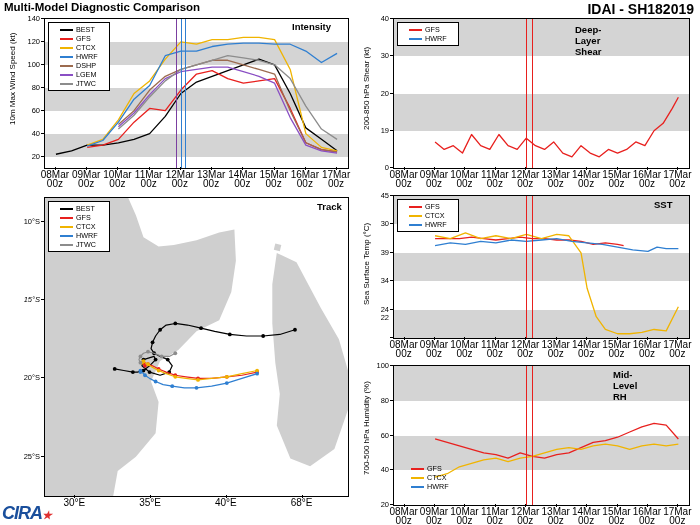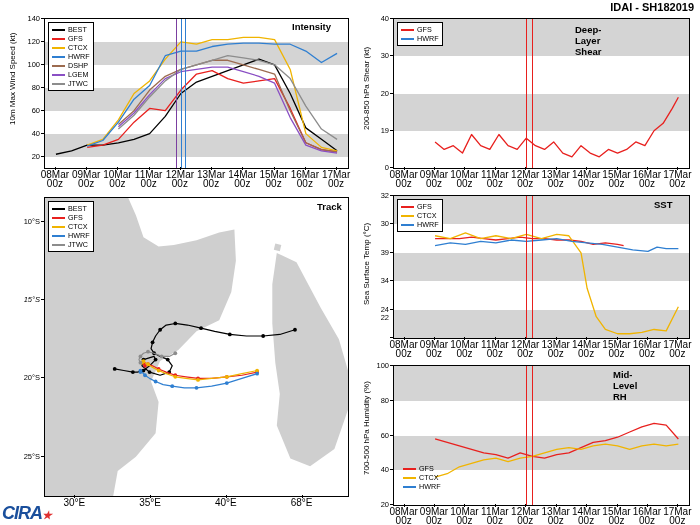--- a/index.html
+++ b/index.html
@@ -1,42 +1,43 @@
 <!DOCTYPE html>
 <html><head>
 <meta charset="utf-8">
 <style>
   html,body{margin:0;padding:0;}
   body{width:700px;height:525px;background:#ffffff;font-family:"Liberation Sans",sans-serif;position:relative;overflow:hidden;}
   .hdr{position:absolute;top:0;left:0;width:700px;height:16px;}
   .hdr .t-left{position:absolute;left:4px;top:1px;font-size:11.5px;font-weight:bold;color:#000;}
-  .hdr .t-right{position:absolute;right:6px;top:1px;font-size:11px;font-weight:bold;color:#000;}
+  .hdr .t-right{position:absolute;right:6px;top:1px;font-size:14px;font-weight:bold;color:#000;}
 
   .panel{position:absolute;}
   .plot{position:absolute;border:1px solid #000;background:#fff;overflow:hidden;box-sizing:border-box;}
   .band{position:absolute;left:0;right:0;background:#d4d4d4;}
   .vline{position:absolute;top:0;bottom:0;width:1px;}
   .ptitle{position:absolute;font-size:9.5px;font-weight:bold;color:#000;}
   .ylab{position:absolute;font-size:8px;color:#000;transform-origin:0 0;white-space:nowrap;}
   .ytick{position:absolute;font-size:7.5px;color:#000;text-align:right;white-space:nowrap;}
   .xtick{position:absolute;font-size:10px;color:#000;text-align:center;white-space:nowrap;line-height:9px;}
-  .legend{position:absolute;background:#fff;border:1px solid #000;padding:2px 3px;}
+  .legend{position:absolute;background:#fff;border:1px solid #000;padding:2px 11px;}
   .legend .row{display:flex;align-items:center;height:9px;}
   .legend .sw{width:13px;height:2px;margin-right:3px;}
   .legend .lb{font-size:7.2px;color:#000;line-height:9px;}
   .legend.nb{border:none;background:transparent;}
   svg{position:absolute;left:0;top:0;overflow:visible;}
   .logo{position:absolute;left:2px;bottom:1px;font-size:18px;font-weight:bold;font-style:italic;color:#1a4f9c;letter-spacing:-1px;}
   .logo .star{color:#e03030;font-size:11px;}
   .tickmk{position:absolute;background:#000;}
 </style>
 </head>
 <body>
 
 <div class="hdr">
+  <div class="t-left">Multi-Model Diagnostic Comparison</div>
   <div class="t-right">IDAI - SH182019</div>
 </div>
 
 <div class="panel">
   <div class="ylab" style="left:8px;top:125px;transform:rotate(-90deg);">10m Max Wind Speed (kt)</div>
   <div class="plot" id="plot-intensity" style="left:44px;top:18px;width:305px;height:151px;">
       <div class="band" style="top: 114.615px; height: 22.9231px;"></div>
       <div class="band" style="top: 68.7692px; height: 22.9231px;"></div>
       <div class="band" style="top: 22.9231px; height: 22.9231px;"></div>
       <svg width="303" height="149">
@@ -214,21 +215,21 @@
       <div class="ytick" style="left: 363px; width: 26px; top: 313px;">22</div>
       <div class="tickmk" style="left: 390px; top: 337px; width: 3px; height: 1px;"></div>
       <div class="ytick" style="left: 363px; width: 26px; top: 304.6px;">24</div>
       <div class="tickmk" style="left: 390px; top: 308.6px; width: 3px; height: 1px;"></div>
       <div class="ytick" style="left: 363px; width: 26px; top: 276.2px;">34</div>
       <div class="tickmk" style="left: 390px; top: 280.2px; width: 3px; height: 1px;"></div>
       <div class="ytick" style="left: 363px; width: 26px; top: 247.8px;">39</div>
       <div class="tickmk" style="left: 390px; top: 251.8px; width: 3px; height: 1px;"></div>
       <div class="ytick" style="left: 363px; width: 26px; top: 219.4px;">30</div>
       <div class="tickmk" style="left: 390px; top: 223.4px; width: 3px; height: 1px;"></div>
-      <div class="ytick" style="left: 363px; width: 26px; top: 191px;">32</div>
+      <div class="ytick" style="left: 363px; width: 26px; top: 191px;">45</div>
       <div class="tickmk" style="left: 390px; top: 195px; width: 3px; height: 1px;"></div>
     </div>
   <div id="xt-sst">
       <div class="xtick" style="left: 385.644px; width: 36px; top: 340px;"><span>08Mar</span><br><span>00z</span></div>
       <div class="tickmk" style="left: 403.644px; top: 337px; width: 1px; height: 3px;"></div>
       <div class="xtick" style="left: 416.057px; width: 36px; top: 340px;"><span>09Mar</span><br><span>00z</span></div>
       <div class="tickmk" style="left: 434.057px; top: 337px; width: 1px; height: 3px;"></div>
       <div class="xtick" style="left: 446.469px; width: 36px; top: 340px;"><span>10Mar</span><br><span>00z</span></div>
       <div class="tickmk" style="left: 464.469px; top: 337px; width: 1px; height: 3px;"></div>
       <div class="xtick" style="left: 476.881px; width: 36px; top: 340px;"><span>11Mar</span><br><span>00z</span></div>

